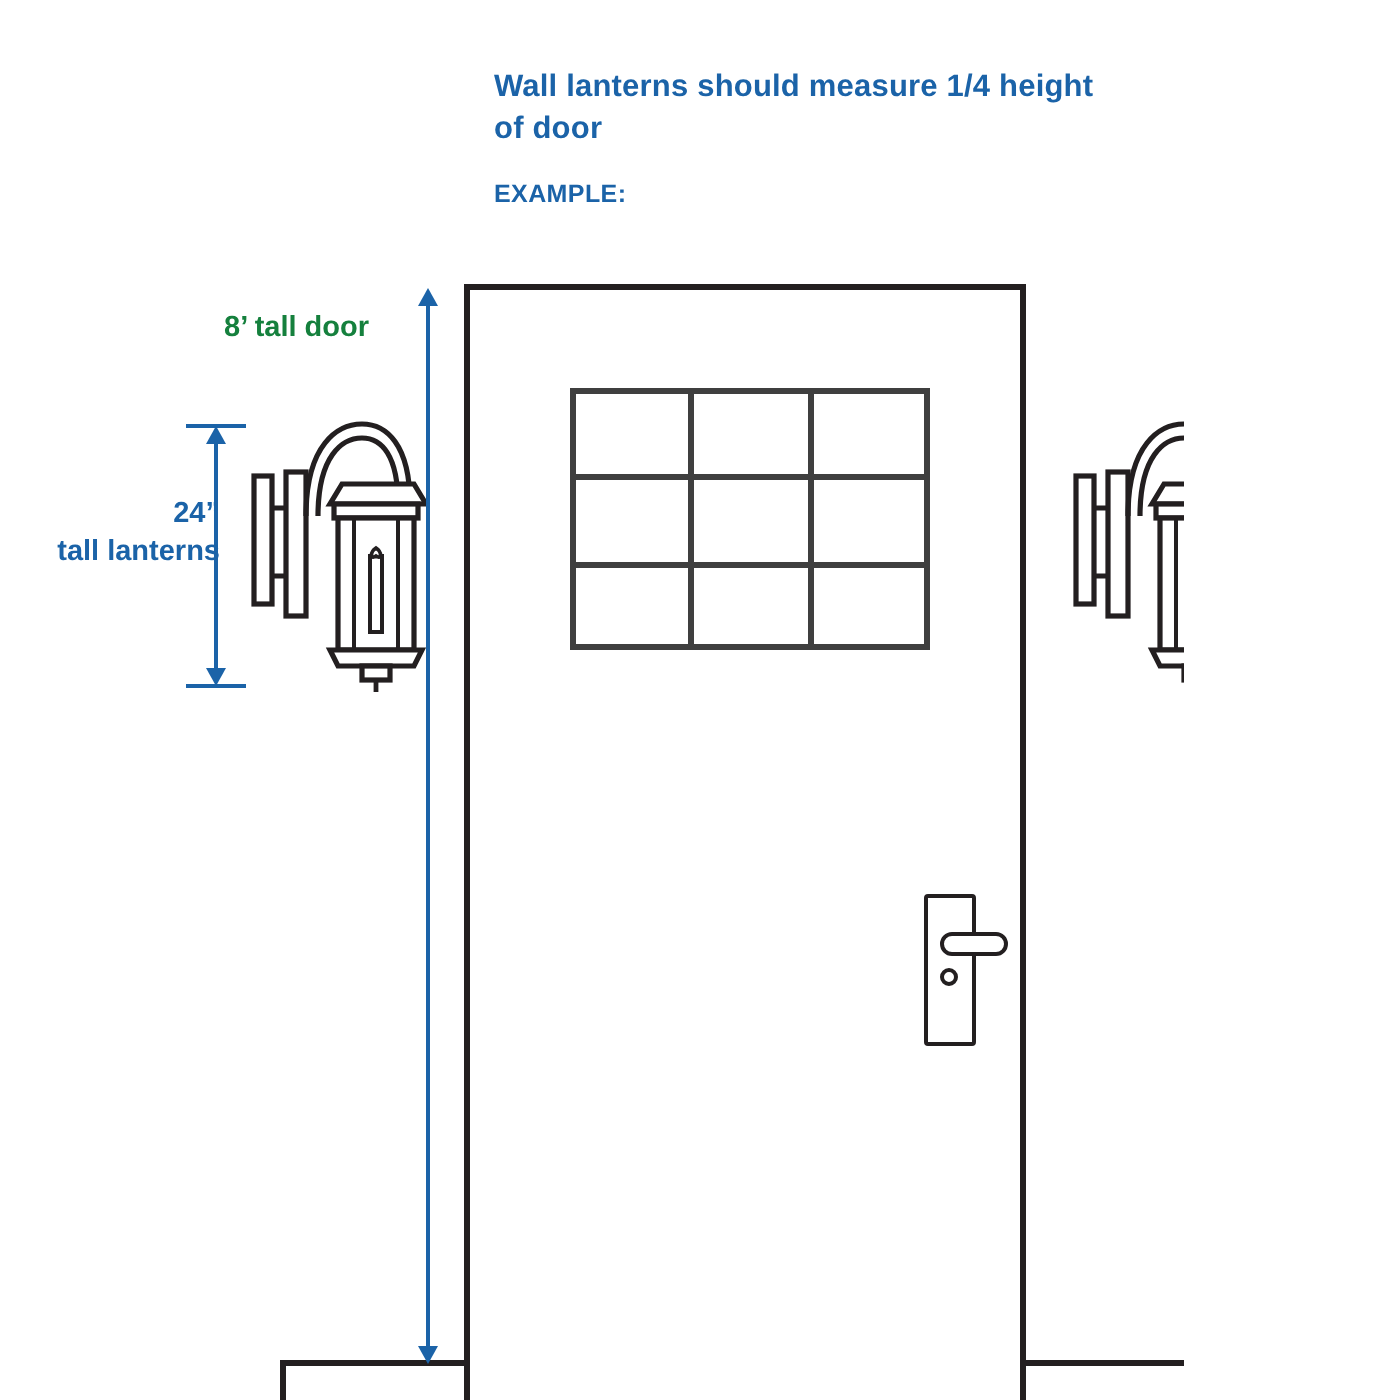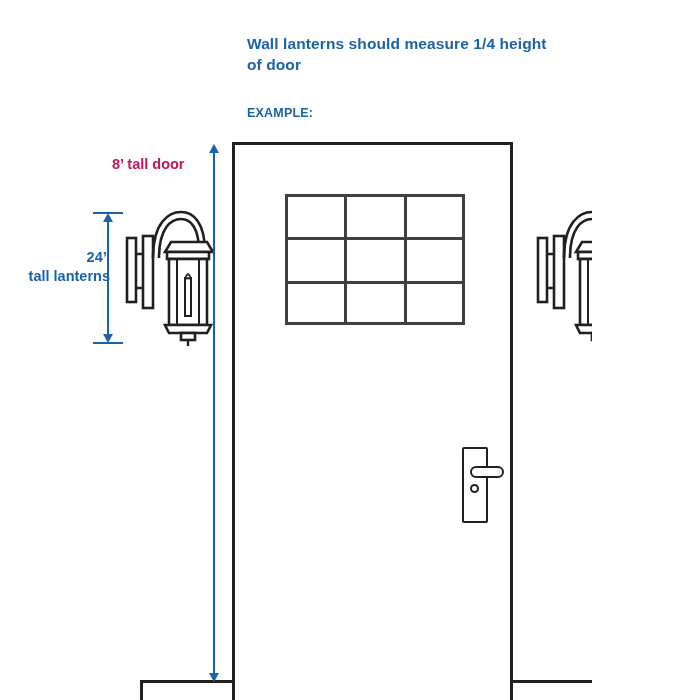--- a/index.html
+++ b/index.html
@@ -28,34 +28,33 @@
     line-height: 21px;
     letter-spacing: 0.1px;
   }
   .example-label {
     left: 247px;
     top: 90px;
     color: #1b63a8;
     font-size: 12.5px;
     font-weight: 700;
     letter-spacing: 0.2px;
-    margin-top: 16px;
   }
   .example-value {
     left: 247px;
     top: 107px;
     color: #1b63a8;
     font-size: 12.5px;
     font-weight: 700;
     letter-spacing: 0.2px;
   }
   .door-height-label {
     left: 112px;
     top: 156px;
-    color: #be185d;
+    color: #15803d;
     font-size: 14.5px;
     font-weight: 700;
     text-align: center;
   }
   .fixture-height-label {
     left: 16px;
     top: 248px;
     width: 94px;
     text-align: right;
     color: #1b63a8;

